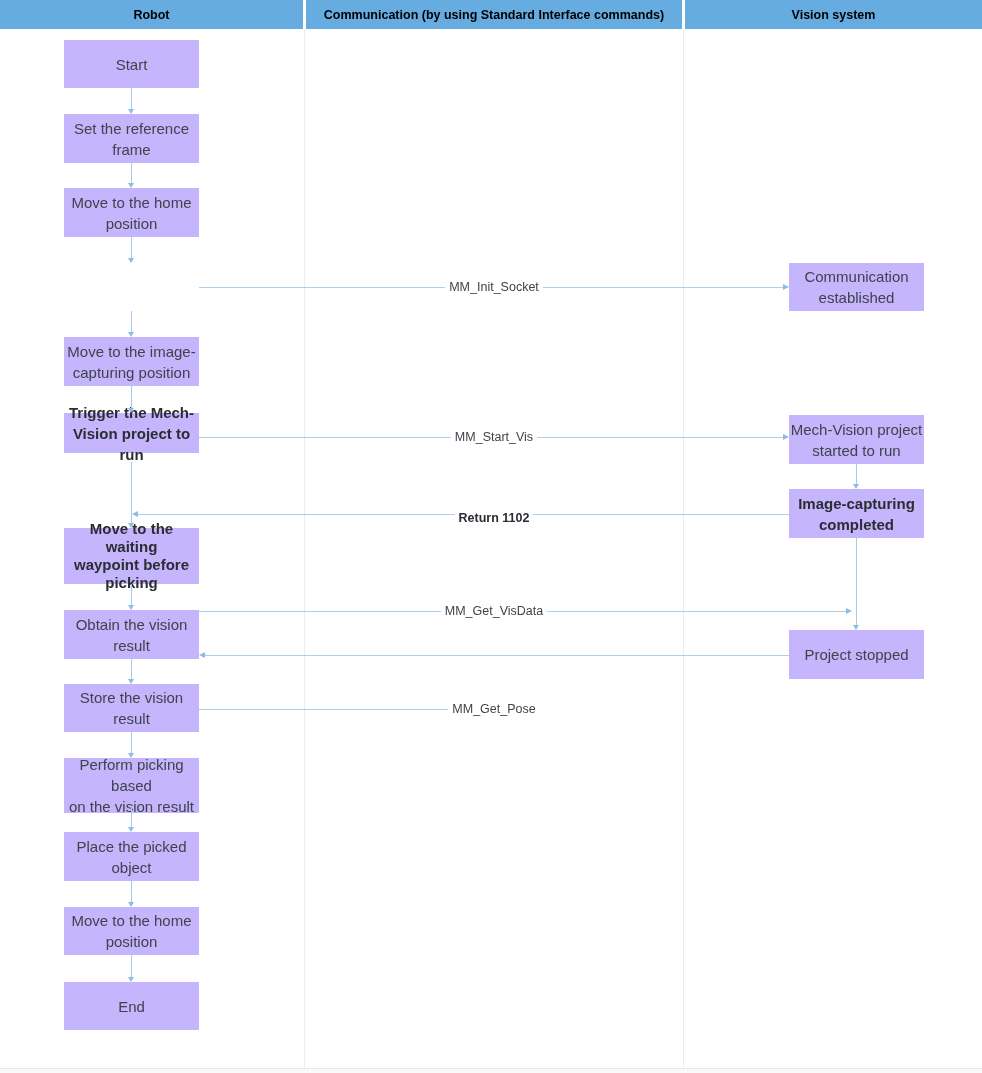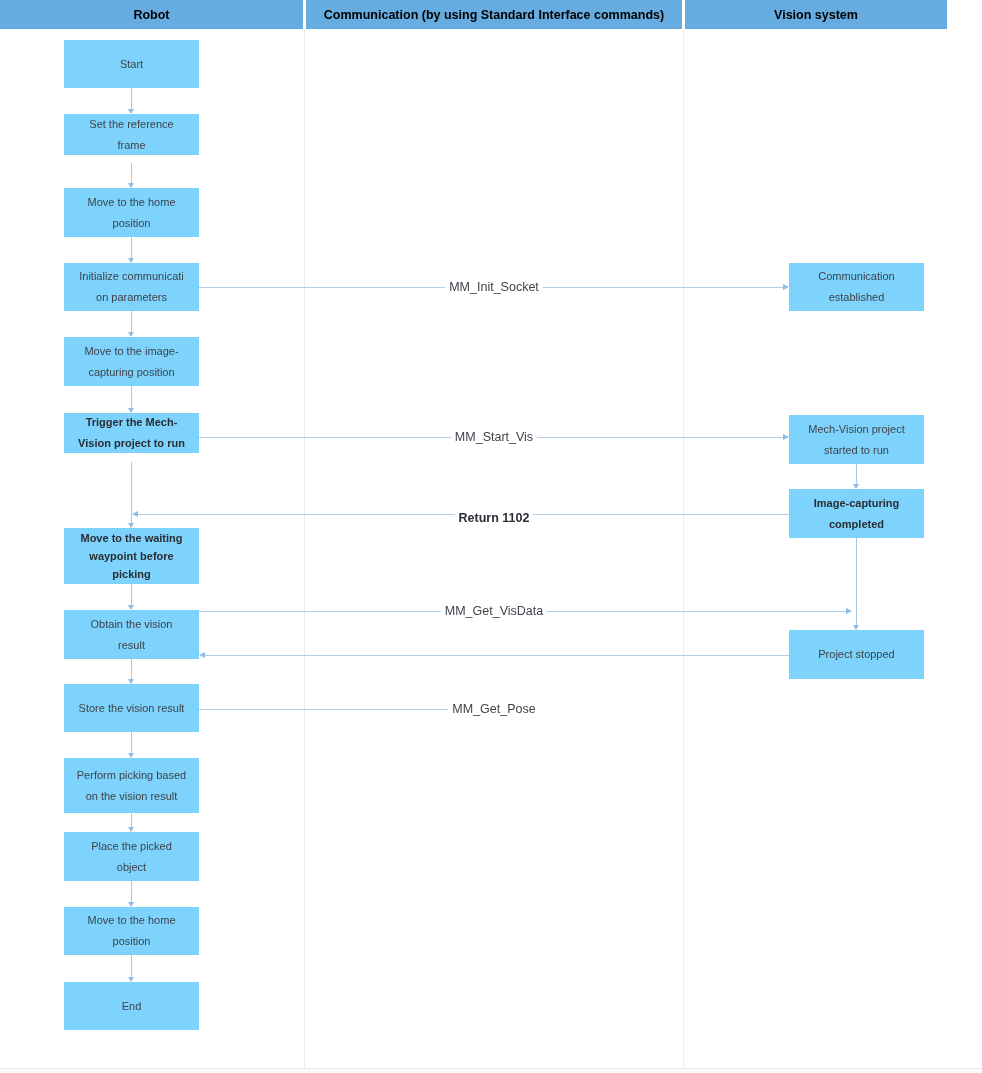--- a/index.html
+++ b/index.html
@@ -15,36 +15,36 @@
 
   
   .col-header{
     position:absolute;top:0;height:29px;
     background:#67ACE1;
     display:flex;align-items:center;justify-content:center;
     font-size:12.5px;font-weight:bold;color:#000000;
   }
   .hdr-robot{left:0;width:303px;}
   .hdr-comm{left:306px;width:376px;text-align:right;}
-  .hdr-vision{left:685px;width:262px;}
+  .hdr-vision{left:685px;width:297px;}
 
   
   .v-divider{position:absolute;top:29px;width:1px;height:1039px;background:#ededed;}
   .divider-1{left:304px;}
   .divider-2{left:683px;}
   .bottom-line{position:absolute;left:0;top:1068px;width:982px;height:1px;background:#e7e7e7;}
   .bottom-strip{position:absolute;left:0;top:1069px;width:982px;height:4px;background:#fafafa;}
 
   
   .node{
     position:absolute;width:135px;
-    background:#7dd3fc;
+    background:#c4b5fd;
     display:flex;align-items:center;justify-content:center;
     text-align:center;
-    font-size:11px;line-height:21px;
+    font-size:15px;line-height:21px;
     white-space:pre-line;
     color:#3f434a;
   }
   .robot-col{left:64px;}
   .vision-col{left:789px;}
   .bold{font-weight:bold;color:#2a2d33;}
   .tight{line-height:18px;}
 
   
   .vline{position:absolute;width:1px;background:#a6cbe9;}
@@ -81,26 +81,24 @@
   <div class="col-header hdr-robot">Robot</div>
   <div class="col-header hdr-comm">Communication (by using Standard Interface commands)</div>
   <div class="col-header hdr-vision">Vision system</div>
 
   <div class="v-divider divider-1"></div>
   <div class="v-divider divider-2"></div>
   <div class="bottom-line"></div>
   <div class="bottom-strip"></div>
 
   <div class="node robot-col" style="top:40px;height:48px">Start</div>
-  <div class="node robot-col" style="top:114px;height:41px">Set the reference
+  <div class="node robot-col" style="top:114px;height:49px">Set the reference
 frame</div>
   <div class="node robot-col" style="top:188px;height:49px">Move to the home
 position</div>
-  <div class="node robot-col" style="top:263px;height:48px">Initialize communicati
-on parameters</div>
   <div class="node robot-col" style="top:337px;height:49px">Move to the image-
 capturing position</div>
   <div class="node robot-col bold" style="top:413px;height:40px">Trigger the Mech-
 Vision project to run</div>
   <div class="node robot-col bold tight" style="top:528px;height:56px">Move to the waiting
 waypoint before
 picking</div>
   <div class="node robot-col" style="top:610px;height:49px">Obtain the vision
 result</div>
   <div class="node robot-col" style="top:684px;height:48px">Store the vision result</div>

